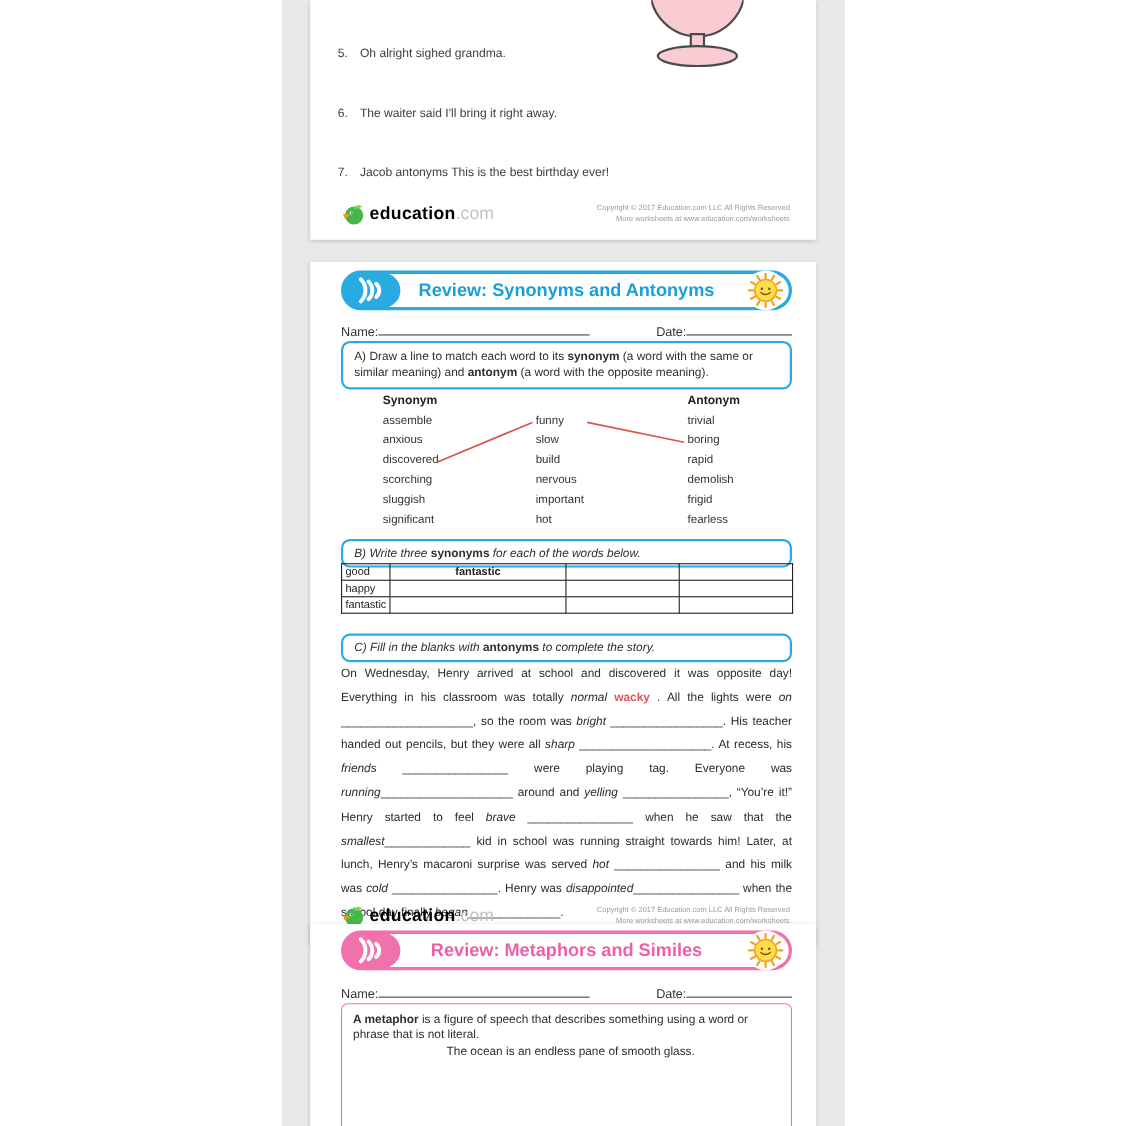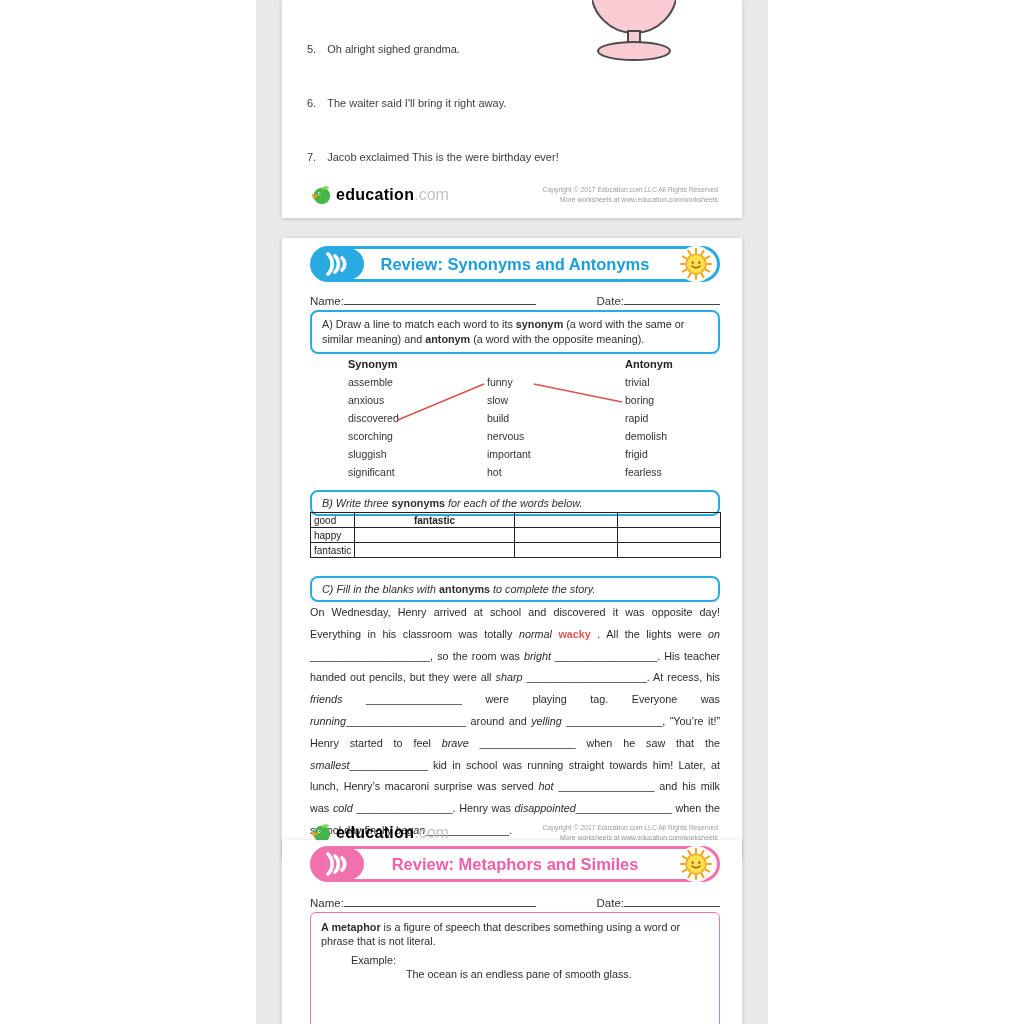--- a/index.html
+++ b/index.html
@@ -90,21 +90,21 @@
     <div class="p1-item" style="top:43px">
       <span>5.</span>
       <span>Oh alright sighed grandma.</span>
     </div>
     <div class="p1-item" style="top:97px">
       <span>6.</span>
       <span>The waiter said I'll bring it right away.</span>
     </div>
     <div class="p1-item" style="top:151px">
       <span>7.</span>
-      <span>Jacob exclaimed This is the were birthday ever!</span>
+      <span>Jacob antonyms This is the best birthday ever!</span>
     </div>
 
     <div class="page-footer" style="bottom:12px">
       <div class="edu-logo">
         <svg width="22" height="22" viewBox="0 0 24 24">
           <circle cx="13" cy="13" r="9" fill="#45b649"></circle>
           <path d="M13 4 q5 -3 8 0 q-3 3 -8 2z" fill="#7ed957"></path>
           <polygon points="2,11 10,12.5 3.5,16" fill="#f7941e"></polygon>
           <circle cx="10" cy="10.5" r="1.4" fill="#fff"></circle>
           <circle cx="10.4" cy="10.5" r=".7" fill="#333"></circle>
@@ -281,18 +281,17 @@
       <span>
         <span>Name:</span><span class="uline name"></span>
       </span>
       <span>
         <span>Date:</span><span class="uline date"></span>
       </span>
     </div>
 
     <div class="meta-box">
       <div class="mline"><span style="font-weight: bold;">A metaphor</span><span> is a figure of speech that describes something using a word or phrase that is not literal.</span></div>
-      <div class="mline ind1"><span>Example:</span></div>
       <div class="mline ind2"><span>The ocean </span><span style="">is an endless pane of smooth glass.</span></div>
 
     </div>
   </section>
 </div>
 
 </body></html>

